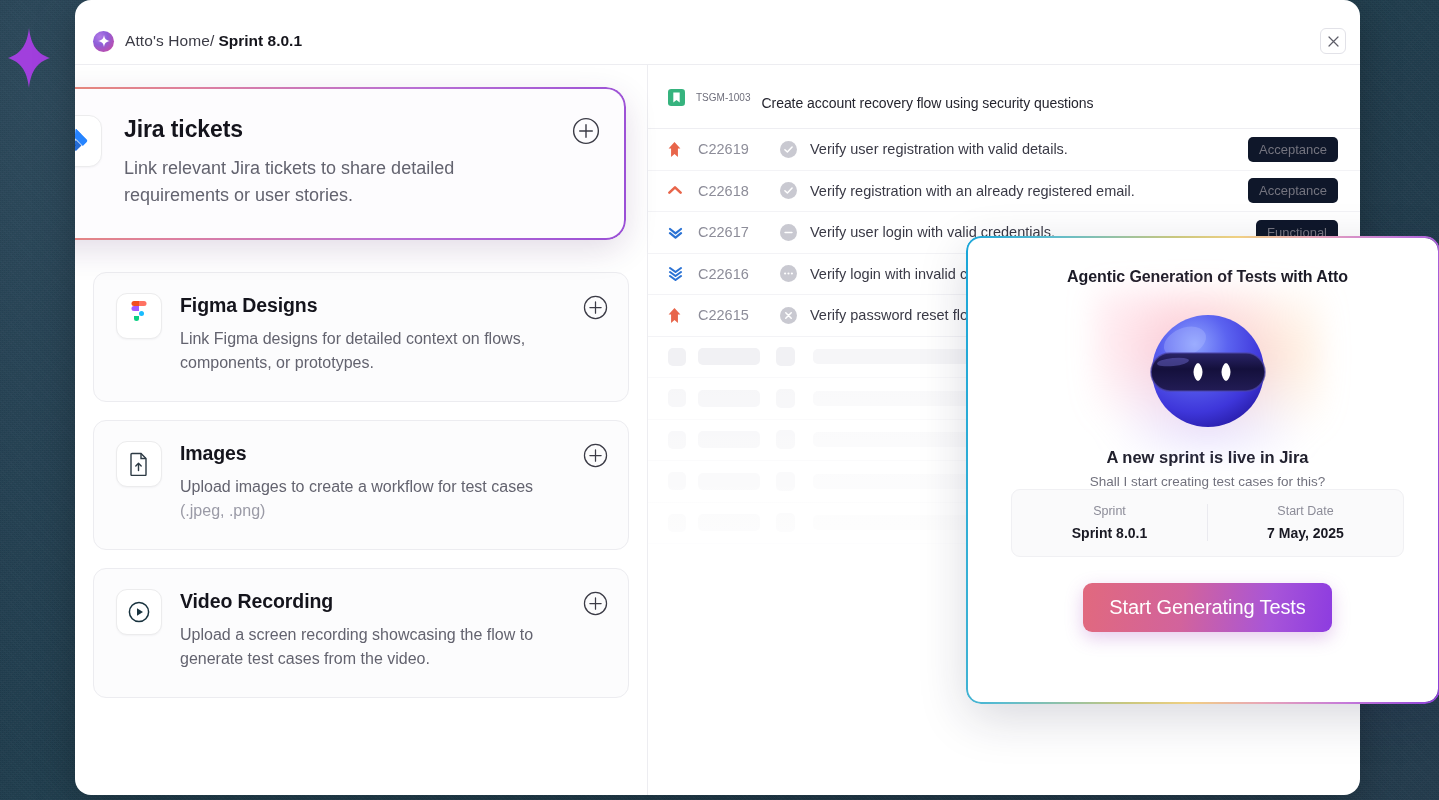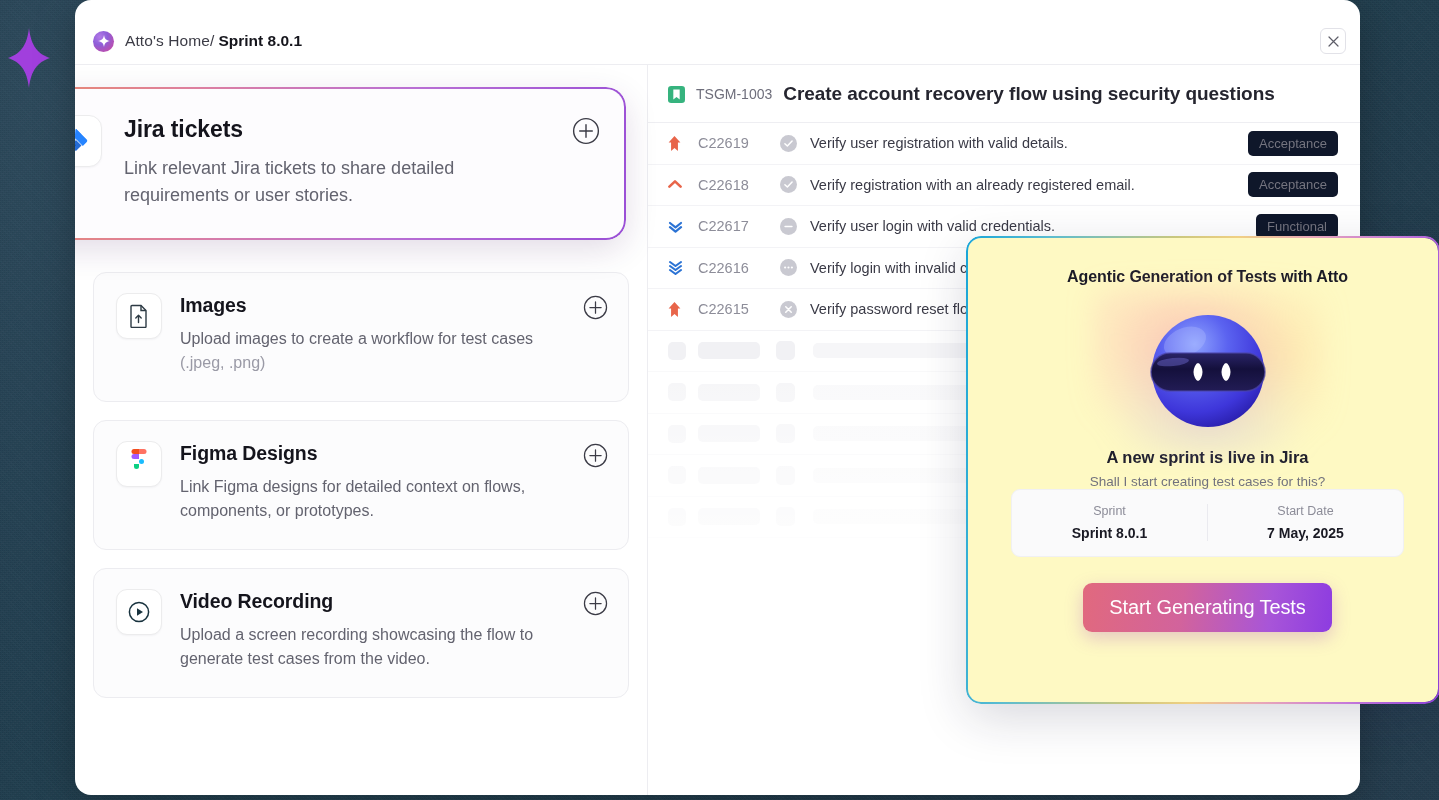--- a/index.html
+++ b/index.html
@@ -156,22 +156,22 @@
   #right-col {
     flex: 1 1 auto;
     position: relative;
     overflow: hidden;
   }
   #ticket-head {
     display: flex; align-items: center; gap: 11px;
     padding: 18px 22px 17px 20px;
     border-bottom: 1px solid #eeeef2;
   }
-  .ticket-key { font-size: 14px; color: #6e6e7b; }
-  .ticket-sum { font-size: 19px; color: #25252f; font-weight: 700; letter-spacing: -.05px; }
+  .ticket-key { font-size: 10px; color: #6e6e7b; }
+  .ticket-sum { font-size: 14px; color: #25252f; font-weight: 400; letter-spacing: -.05px; margin-top: 12px; }
 
   .tc-row {
     display: flex; align-items: center;
     height: 41.5px;
     padding: 0 22px 0 20px;
     border-bottom: 1px solid #f3f3f6;
     gap: 0;
   }
   .tc-prio { width: 30px; flex: 0 0 auto; display:flex; align-items:center; }
   .tc-id { width: 82px; flex: 0 0 auto; font-size: 14.5px; color: #8d8d99; }
@@ -203,21 +203,21 @@
     pointer-events: none;
     background: linear-gradient(180deg, rgba(255,255,255,.35) 0%, rgba(255,255,255,.72) 55%, rgba(255,255,255,.95) 100%);
   }
 
   
   #atto-popup {
     position: absolute;
     left: 968px; top: 238px;
     width: 470px; height: 464px;
     border-radius: 13px;
-    background: #fef9c3;
+    background: #ffffff;
     z-index: 20;
     box-shadow: 0 14px 50px rgba(25,30,60,.18);
     padding-left: 9px;
   }
   #atto-popup::before {
     content: "";
     position: absolute; inset: -2px;
     border-radius: 15px; padding: 2px;
     background: linear-gradient(96deg, #18a5d8 0%, #5bbcd0 16%, #c9c77e 40%, #f0d083 52%, #e8a6b8 66%, #c57ad9 82%, #8b3fd8 100%);
     -webkit-mask: linear-gradient(#000 0 0) content-box, linear-gradient(#000 0 0);
@@ -331,49 +331,49 @@
         <svg class="plus-btn" viewBox="0 0 24 24">
           <circle cx="12" cy="12" r="10.6" fill="none" stroke="#3b3b46" stroke-width="1.2"></circle>
           <path d="M12 6.6 V17.4 M6.6 12 H17.4" stroke="#3b3b46" stroke-width="1.2" stroke-linecap="round"></path>
         </svg>
       </div>
 
       <div id="jira-spacer"></div>
 
       <div class="src-card">
         <span class="src-icon">
-          <svg width="20" height="24" viewBox="0 0 20 24">
-            <path d="M3 1.5 h9 l5 5 v16 a1 1 0 0 1-1 1 H3 a1 1 0 0 1-1-1 V2.5 a1 1 0 0 1 1-1 Z" fill="none" stroke="#2d3a44" stroke-width="1.4"></path>
-            <path d="M12 1.5 V6.5 h5" fill="none" stroke="#2d3a44" stroke-width="1.4"></path>
-            <path d="M9.5 18.5 V11.5 M6.8 14 L9.5 11.3 12.2 14" fill="none" stroke="#2d3a44" stroke-width="1.4" stroke-linecap="round" stroke-linejoin="round"></path>
-          </svg>
-        </span>
-        <div class="src-body">
-          <div class="src-title">Images</div>
-          <div class="src-desc"><span>Upload images to create a workflow for test cases </span><span class="muted">(.jpeg, .png)</span></div>
-        </div>
-        <svg class="plus-btn" viewBox="0 0 24 24">
-          <circle cx="12" cy="12" r="10.6" fill="none" stroke="#3b3b46" stroke-width="1.2"></circle>
-          <path d="M12 6.6 V17.4 M6.6 12 H17.4" stroke="#3b3b46" stroke-width="1.2" stroke-linecap="round"></path>
-        </svg>
-      </div>
-
-      <div class="src-card">
-        <span class="src-icon">
           <svg width="22" height="30" viewBox="0 0 20 30">
             <path d="M5 0 h5 v5 H5 a2.5 2.5 0 0 1 0-5 Z" fill="#f24e1e"></path>
             <path d="M10 0 h5 a2.5 2.5 0 0 1 0 5 h-5 Z" fill="#ff7262"></path>
             <path d="M5 5 h5 v5 H5 a2.5 2.5 0 0 1 0-5 Z" fill="#a259ff"></path>
             <circle cx="12.5" cy="12.5" r="2.5" fill="#1abcfe"></circle>
             <path d="M5 15 h5 v2.5 a2.5 2.5 0 1 1-5 0 Z" fill="#0acf83"></path>
           </svg>
         </span>
         <div class="src-body">
           <div class="src-title">Figma Designs</div>
           <div class="src-desc">Link Figma designs for detailed context on flows, components, or prototypes.</div>
+        </div>
+        <svg class="plus-btn" viewBox="0 0 24 24">
+          <circle cx="12" cy="12" r="10.6" fill="none" stroke="#3b3b46" stroke-width="1.2"></circle>
+          <path d="M12 6.6 V17.4 M6.6 12 H17.4" stroke="#3b3b46" stroke-width="1.2" stroke-linecap="round"></path>
+        </svg>
+      </div>
+
+      <div class="src-card">
+        <span class="src-icon">
+          <svg width="20" height="24" viewBox="0 0 20 24">
+            <path d="M3 1.5 h9 l5 5 v16 a1 1 0 0 1-1 1 H3 a1 1 0 0 1-1-1 V2.5 a1 1 0 0 1 1-1 Z" fill="none" stroke="#2d3a44" stroke-width="1.4"></path>
+            <path d="M12 1.5 V6.5 h5" fill="none" stroke="#2d3a44" stroke-width="1.4"></path>
+            <path d="M9.5 18.5 V11.5 M6.8 14 L9.5 11.3 12.2 14" fill="none" stroke="#2d3a44" stroke-width="1.4" stroke-linecap="round" stroke-linejoin="round"></path>
+          </svg>
+        </span>
+        <div class="src-body">
+          <div class="src-title">Images</div>
+          <div class="src-desc"><span>Upload images to create a workflow for test cases </span><span class="muted">(.jpeg, .png)</span></div>
         </div>
         <svg class="plus-btn" viewBox="0 0 24 24">
           <circle cx="12" cy="12" r="10.6" fill="none" stroke="#3b3b46" stroke-width="1.2"></circle>
           <path d="M12 6.6 V17.4 M6.6 12 H17.4" stroke="#3b3b46" stroke-width="1.2" stroke-linecap="round"></path>
         </svg>
       </div>
 
       <div class="src-card">
         <span class="src-icon">
           <svg width="24" height="24" viewBox="0 0 24 24">

